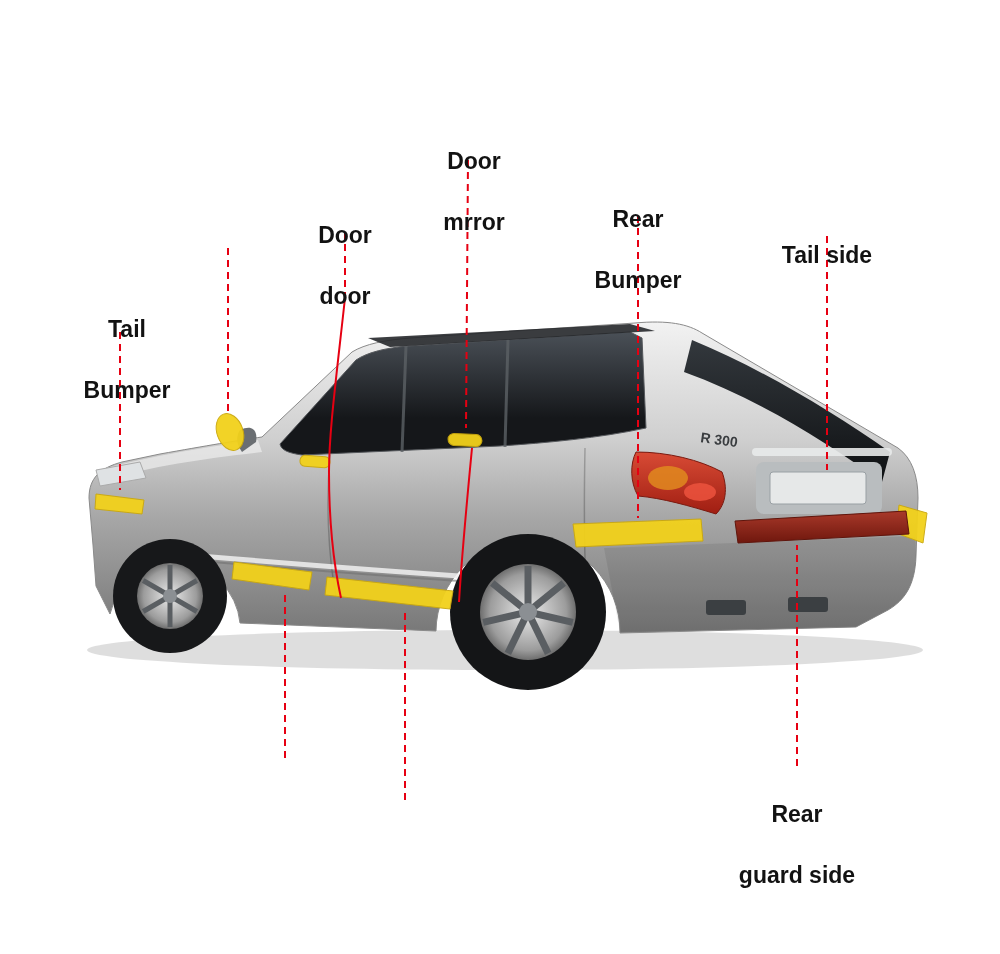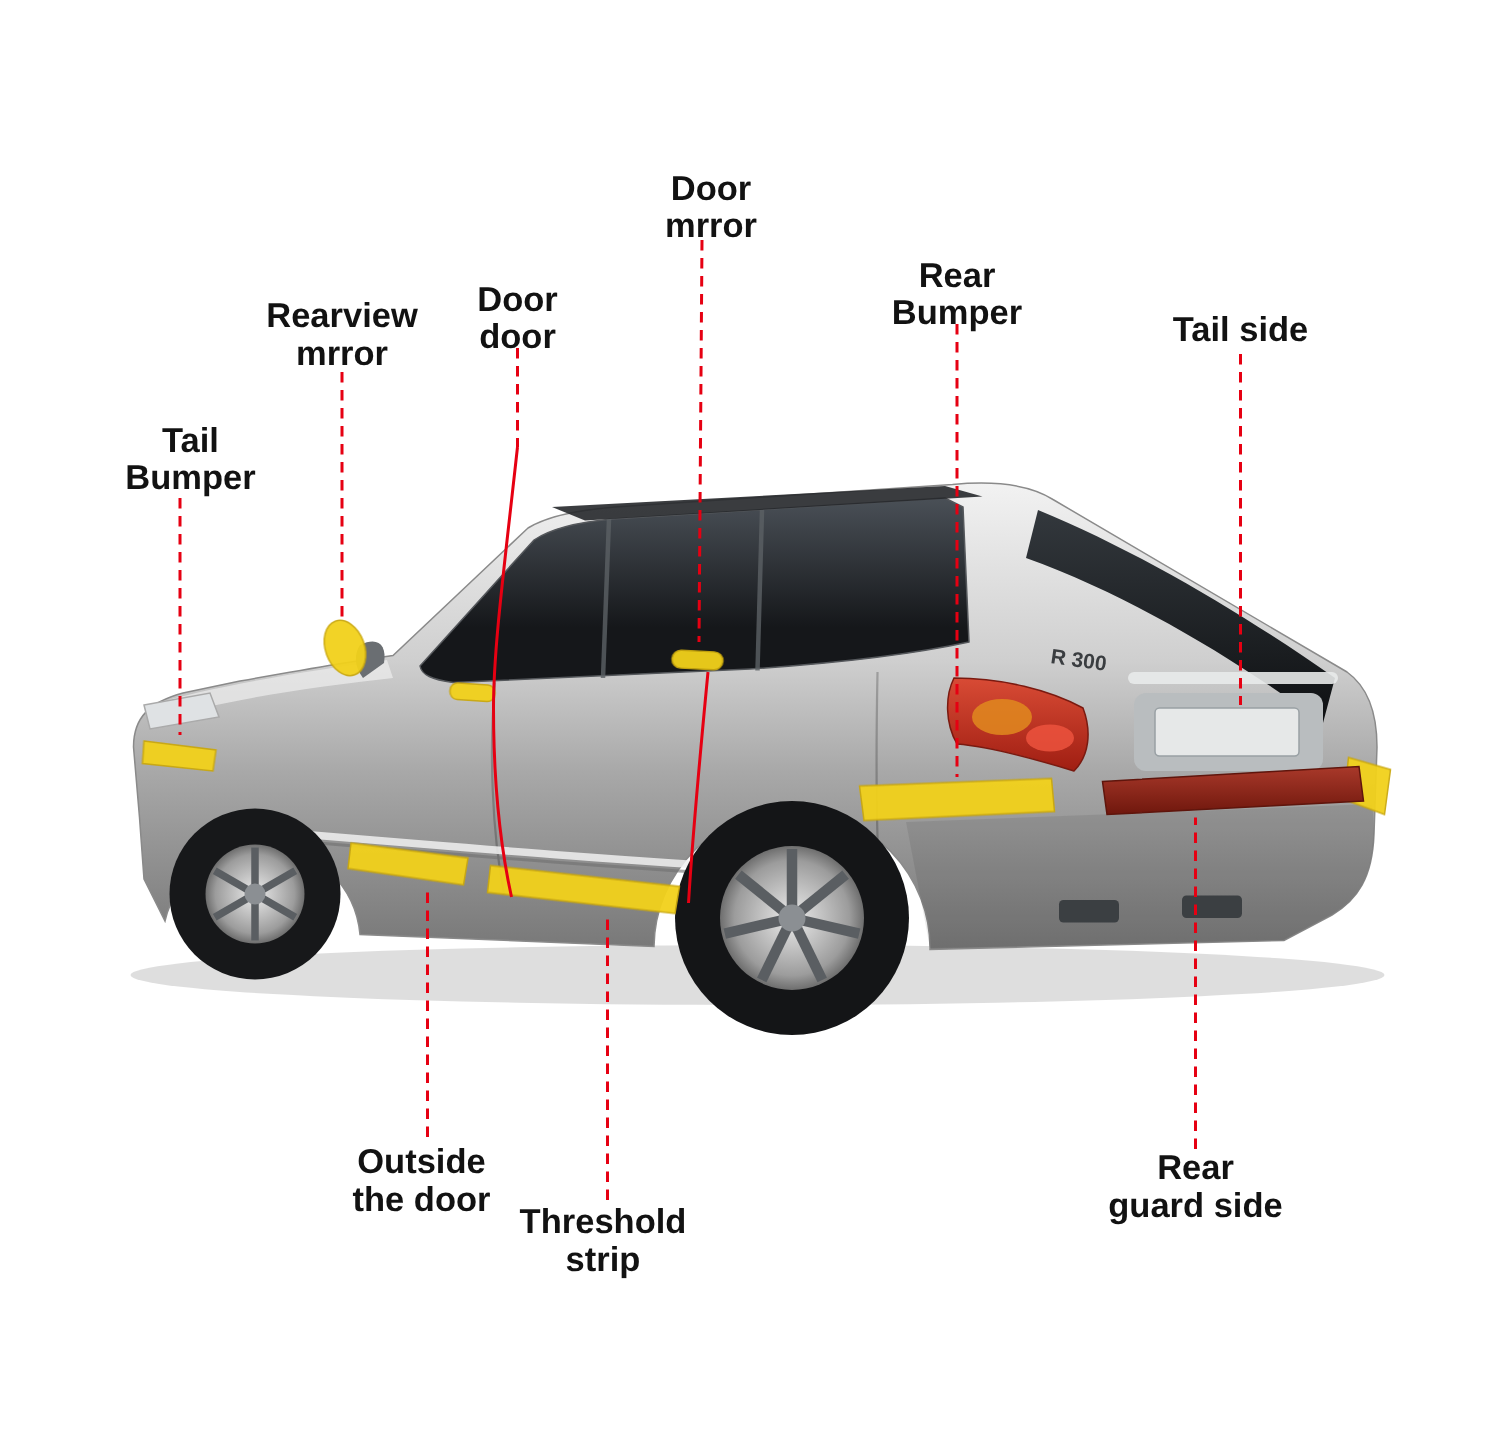--- a/index.html
+++ b/index.html
@@ -1,21 +1,21 @@
 <!DOCTYPE html>
 <html><head>
 <meta charset="utf-8">
 <style>
   html,body{margin:0;padding:0;background:#ffffff;}
   .stage{position:relative;width:1000px;height:954px;background:#ffffff;overflow:hidden;
          font-family:"Liberation Sans",sans-serif;}
   .scene{position:absolute;left:0;top:0;width:1000px;height:954px;}
   .label{position:absolute;transform:translateX(-50%);text-align:center;
          font-weight:700;font-size:23px;line-height:1.08;color:#121212;white-space:nowrap;}
-  .label span{display:block;}
+  .label span{display:block;margin-top:36px;}
   .l-front-bumper{left:127px;top:281px}
   .l-rearview{left:228px;top:198px}
   .l-door-side{left:345px;top:187px}
   .l-door-handle{left:474px;top:113px}
   .l-rear-bumper{left:638px;top:171px}
   .l-tail-cover{left:827px;top:207px}
   .l-outside{left:281px;top:762px}
   .l-threshold{left:402px;top:802px}
   .l-rear-guard{left:797px;top:766px}
 </style>
@@ -155,45 +155,33 @@
     <g stroke="#e60012" stroke-width="2" fill="none">
       <path d="M 345,298 C 336,380 329,432 329,472 C 329,528 334,566 341,598"></path>
       <path d="M 472,448 C 467,500 462,552 459,602"></path>
     </g>
   </svg>
 
   <div class="label l-front-bumper">
     <span>Tail</span>
     <span>Bumper</span>
   </div>
-  <div class="label l-rearview">
-    <span>Rearview</span>
-    <span>mrror</span>
-  </div>
   <div class="label l-door-side">
     <span>Door</span>
     <span>door</span>
   </div>
   <div class="label l-door-handle">
     <span>Door</span>
     <span>mrror</span>
   </div>
   <div class="label l-rear-bumper">
     <span>Rear</span>
     <span>Bumper</span>
   </div>
   <div class="label l-tail-cover">
     <span>Tail side</span>
   </div>
-  <div class="label l-outside">
-    <span>Outside</span>
-    <span>the door</span>
-  </div>
-  <div class="label l-threshold">
-    <span>Threshold</span>
-    <span>strip</span>
-  </div>
   <div class="label l-rear-guard">
     <span>Rear</span>
     <span>guard side</span>
   </div>
 
 </div>
 
 </body></html>

